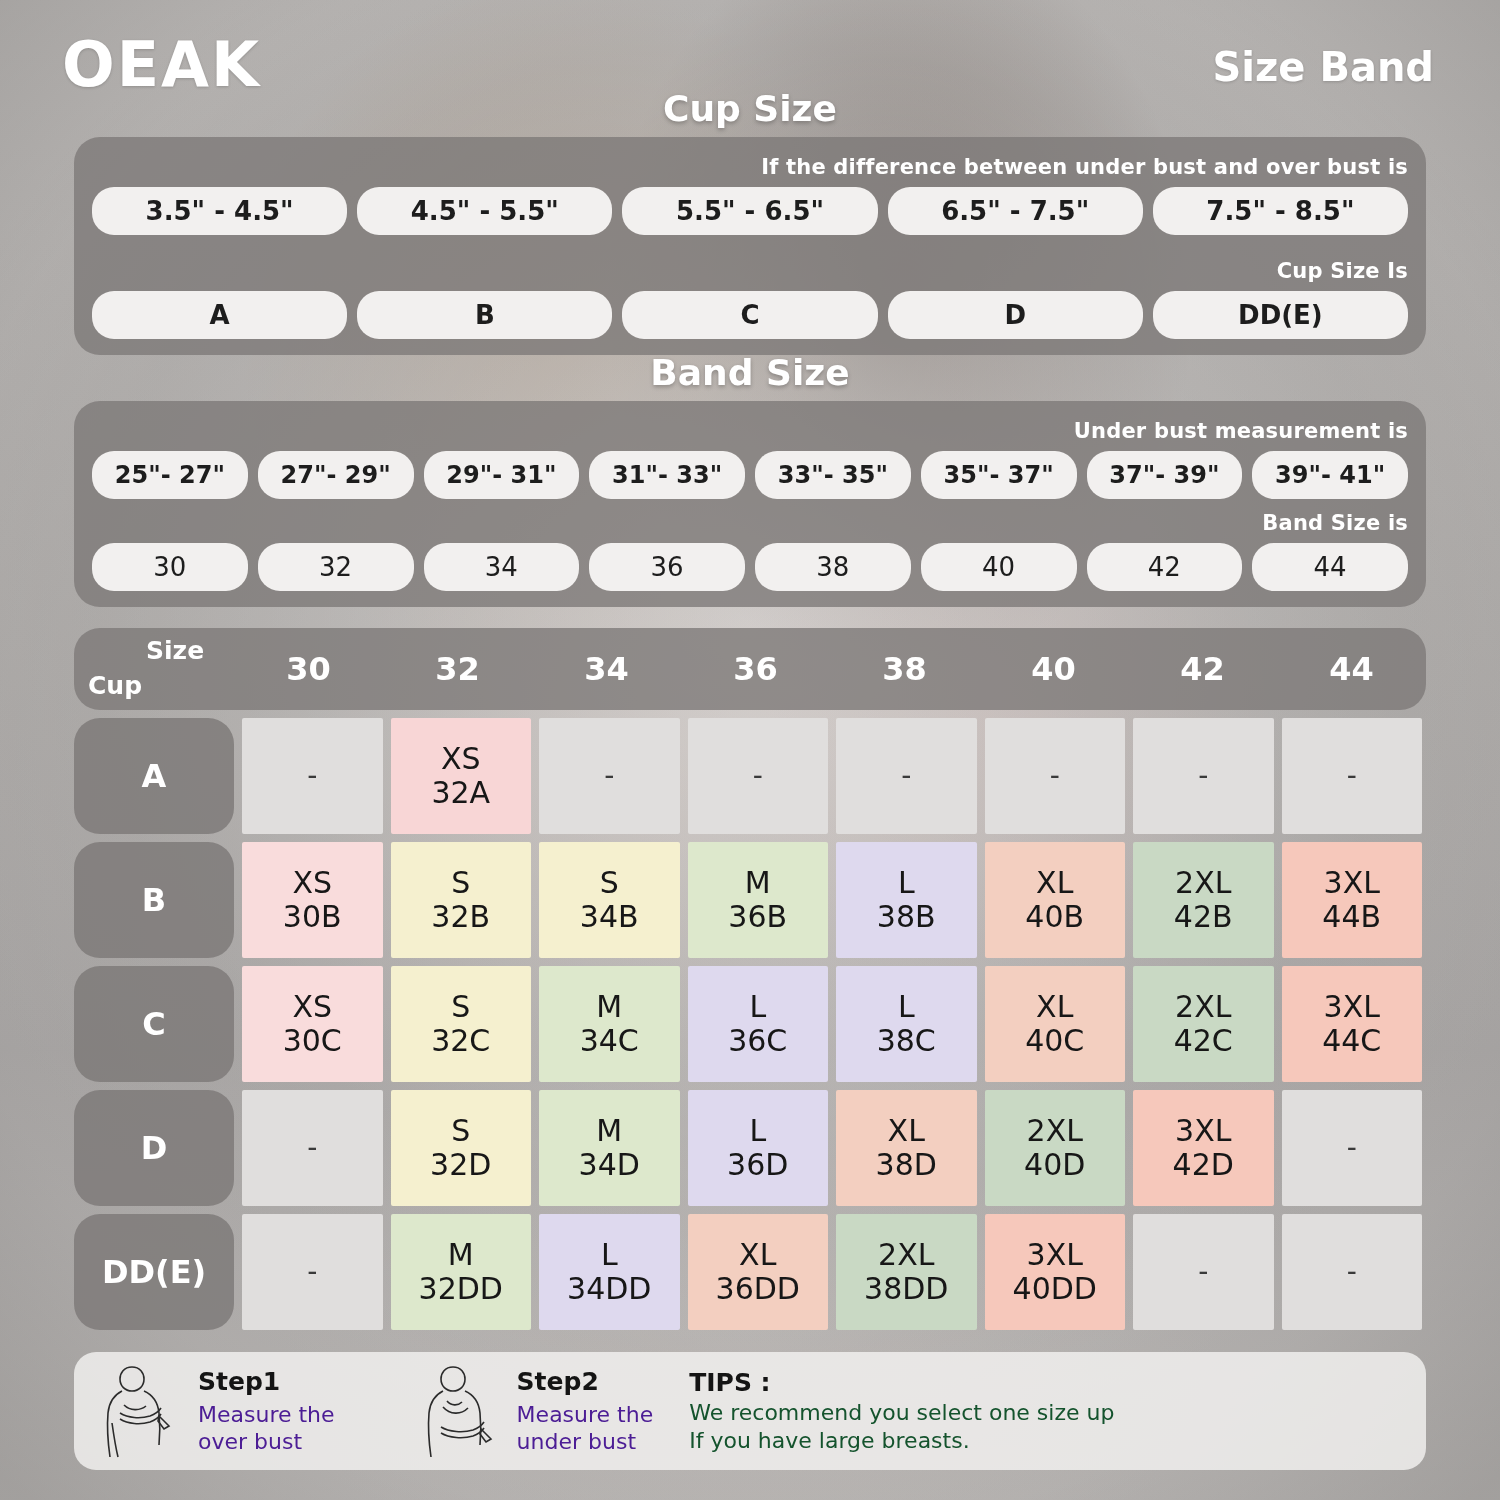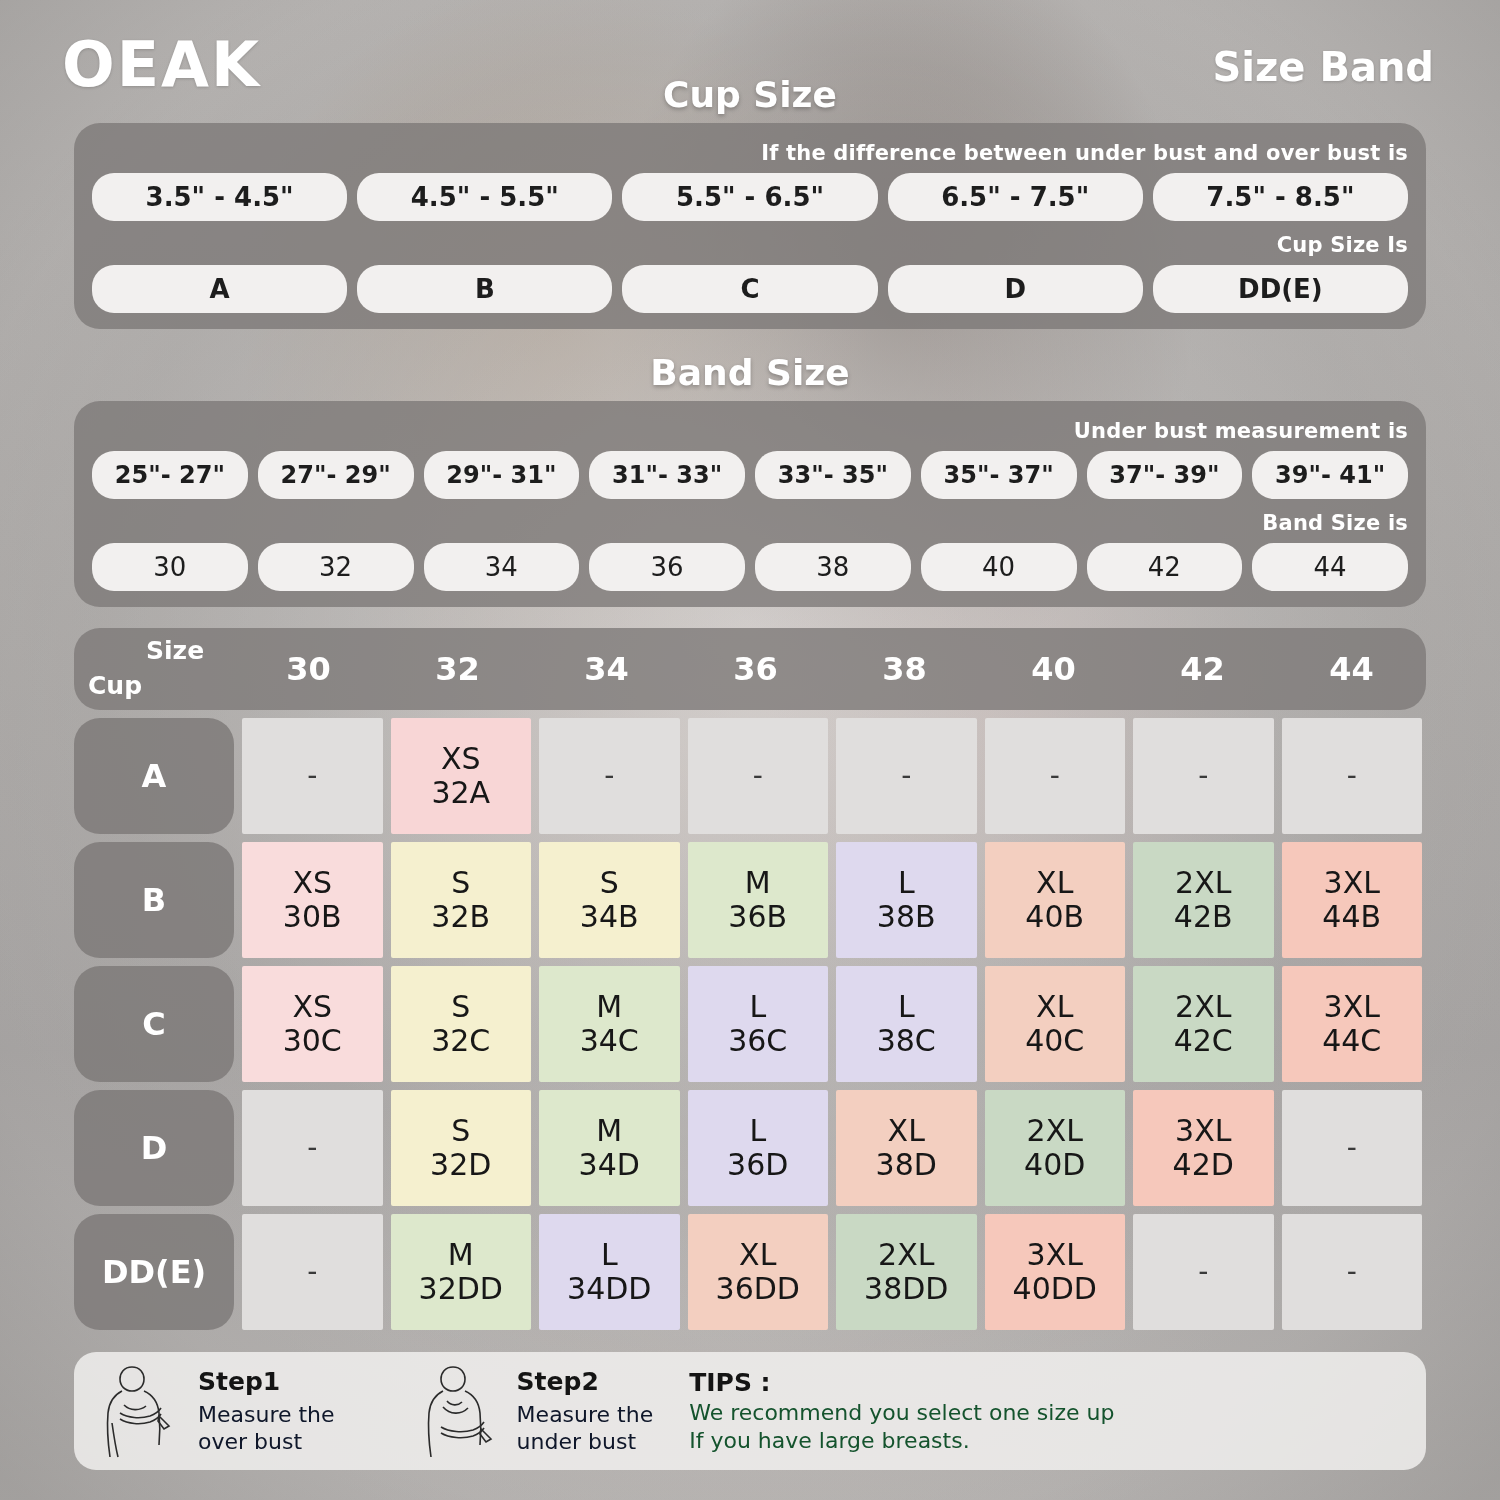--- a/index.html
+++ b/index.html
@@ -115,48 +115,48 @@
   
   .footer {
     position: absolute; left: 74px; top: 1352px; width: 1352px; height: 118px;
     background: rgba(243,241,240,0.82);
     border-radius: 22px;
     display: flex; align-items: center;
   }
   .step { display: flex; align-items: center; }
   .step-ill { width: 96px; height: 100px; margin: 0 10px 0 18px; }
   .step-txt .st { font-size: 25px; font-weight: bold; color: #141414; }
-  .step-txt .sd { font-size: 22px; color: #0f172a; line-height: 1.22; margin-top: 6px; }
+  .step-txt .sd { font-size: 22px; color: #4c1d95; line-height: 1.22; margin-top: 6px; }
   .tips { margin-left: 36px; }
   .tips .tt { font-size: 25px; font-weight: bold; color: #141414; }
   .tips .td { font-size: 22px; color: #14532d; line-height: 1.26; margin-top: 2px; }
 </style>
 </head>
 <body>
 
 <div class="bg"></div>
 <div class="bg-vignette"></div>
 
 <div class="wrap">
 
   <div class="logo">OEAK</div>
   <div class="size-chart-title">Size Band</div>
 
-  <div style="position:absolute; left:74px; top:74px; width:1352px;">
+  <div style="position:absolute; left:74px; top:88px; width:1352px;">
     <div class="section-title">Cup Size</div>
     <div class="panel" style="margin-top:8px;">
       <div class="panel-caption">If the  difference between under bust and over bust is</div>
       <div class="row-cells">
         <div class="cell-pill">3.5" -  4.5"</div>
         <div class="cell-pill">4.5" -  5.5"</div>
         <div class="cell-pill">5.5" -  6.5"</div>
         <div class="cell-pill">6.5" -  7.5"</div>
         <div class="cell-pill">7.5" -  8.5"</div>
       </div>
-      <div class="panel-caption" style="padding-top:12px;">Cup Size Is</div>
+      <div class="panel-caption" style="padding-top:24px;">Cup Size Is</div>
       <div class="row-cells">
         <div class="cell-pill">A</div>
         <div class="cell-pill">B</div>
         <div class="cell-pill">C</div>
         <div class="cell-pill">D</div>
         <div class="cell-pill">DD(E)</div>
       </div>
     </div>
   </div>
 

